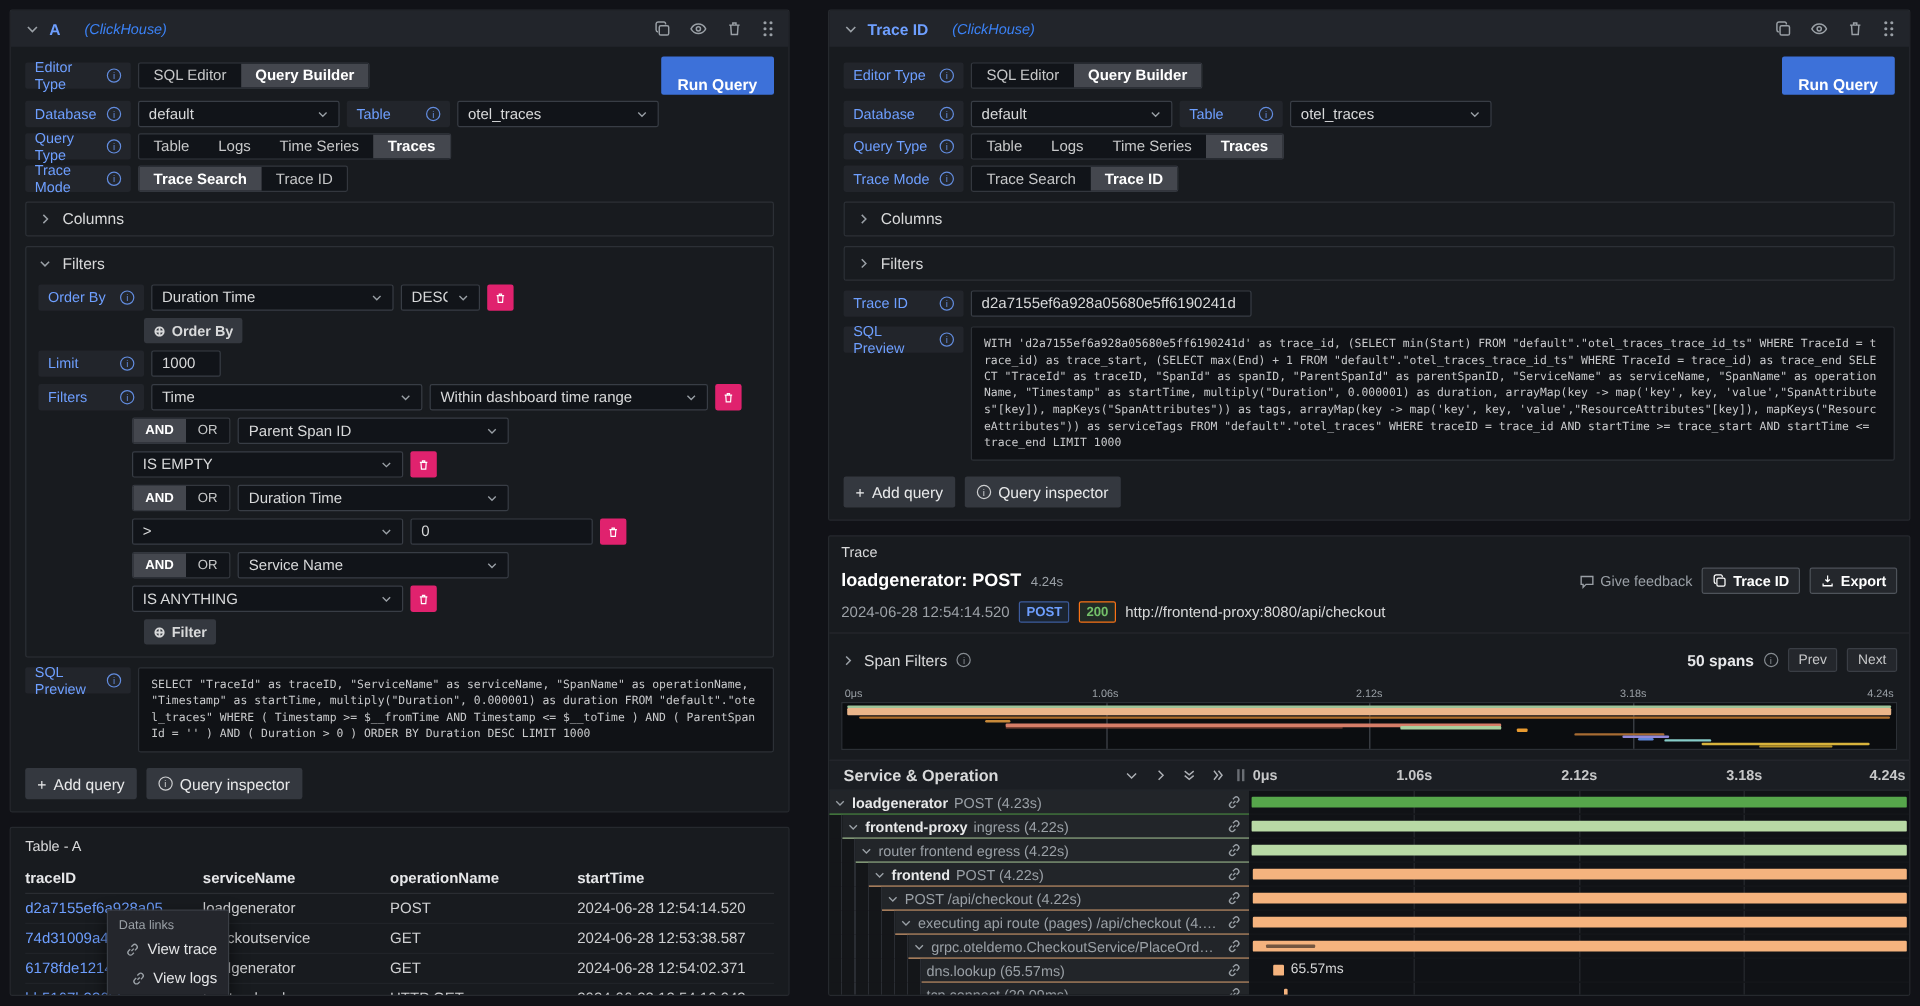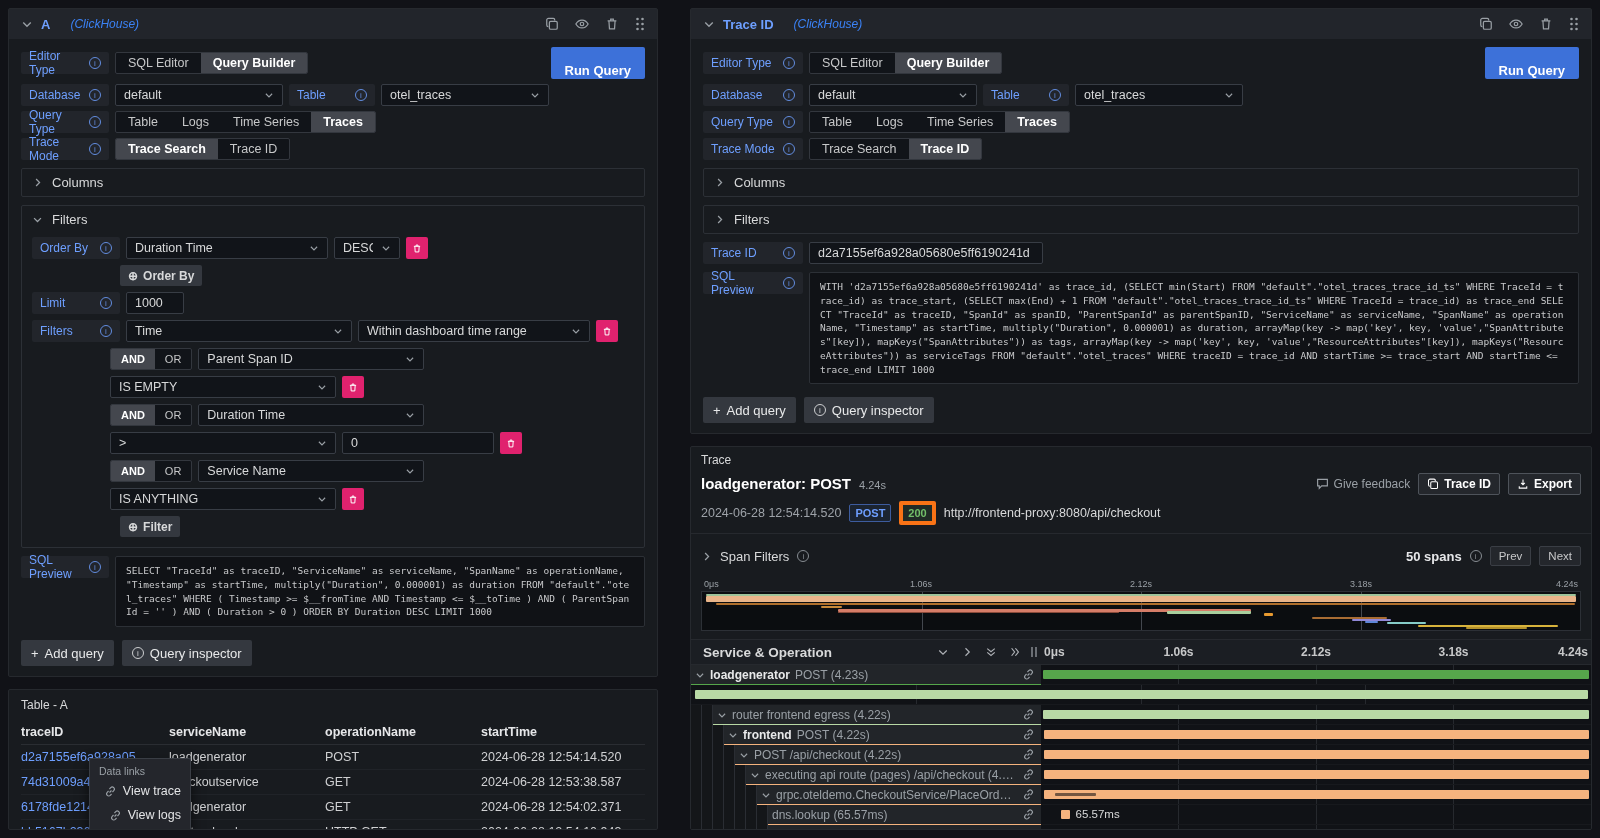--- a/index.html
+++ b/index.html
@@ -68,28 +68,28 @@
   .tt-title{color:#9aa0a6;font-size:10.5px;padding:6px 9px 2px;}
   .tt-link{display:flex;gap:6px;align-items:center;padding:5px 9px;color:#e3e4e6;font-size:12.5px;cursor:pointer;}
 
   
   .tracepanel{flex:1;display:flex;flex-direction:column;overflow:hidden;padding-top:4px;}
   .tracepanel .ptitle{margin:2px 0 6px 10px;}
   .t-head{display:flex;align-items:center;padding:0 10px;}
   .t-title b{font-size:15px;color:#fff;}
   .t-dur{font-size:11px;color:#9aa0a6;margin-left:8px;}
   .t-actions{margin-left:auto;display:flex;gap:8px;align-items:center;}
-  .feedback{color:#9aa0a6;font-size:12px;display:inline-flex;gap:5px;align-items:flex-start;cursor:pointer;}
+  .feedback{color:#9aa0a6;font-size:12px;display:inline-flex;gap:5px;align-items:flex-end;cursor:pointer;}
   .obtn{background:#24272c;border:1px solid #4e535a;color:#fff;font-weight:700;font-size:12px;
     border-radius:2px;height:22px;display:inline-flex;align-items:center;gap:5px;padding:0 8px;font-family:inherit;cursor:pointer;}
   .t-sub{display:flex;align-items:center;gap:8px;padding:6px 10px 8px;font-size:12.5px;}
   .ts{color:#9da2a8;}
   .badge{font-size:11px;font-weight:700;padding:0 5px;border-radius:2px;line-height:16px;}
   .b-blue{color:#6e9fff;border:1px solid #3d5c9e;background:rgba(61,113,217,.10);}
-  .b-green{color:#73bf69;border:4px solid #f97316;background:rgba(115,191,105,.10);}
+  .b-green{color:#73bf69;border:1px solid #f97316;background:rgba(115,191,105,.10);}
   .url{color:#d8d9da;}
   .sf-row{display:flex;align-items:center;gap:8px;border-top:1px solid #26292e;padding:12px 10px;font-size:13px;}
   .sf-right{margin-left:auto;display:flex;align-items:center;gap:8px;}
   .sf-right b{font-size:13px;color:#e6e7e9;}
   .pbtn{background:#24272c;border:1px solid #3a3e45;color:#c7c8c9;border-radius:2px;height:20px;
     font-size:11.5px;padding:0 8px;font-family:inherit;cursor:pointer;}
   .minimap{margin:0 10px;}
   .mm-ticks{position:relative;height:13px;font-size:9px;color:#9aa0a6;}
   .mm-ticks span{position:absolute;top:1px;}
   .mm-canvas{position:relative;height:40px;background:#0b0d10;border:1px solid #2c3036;cursor:crosshair;}
@@ -773,20 +773,37 @@
                     <path d="M6.8 9.2l2.4-2.4M5.6 7.4L4 9a2.6 2.6 0 1 0 3.7 3.7l1.6-1.6M10.4 8.6L12 7a2.6 2.6 0 1 0-3.7-3.7L6.7 4.9"></path>
                   </svg>
                 </span>
               </div>
             </div>
             <div class="span-bars">
               <div class="bar" style="left: 0.3%; width: 99.4%; background: rgb(86, 166, 75);"></div>
             </div>
           </div>
           <div class="span-row">
+            <div class="span-left">
+              <div class="guides" style="width: 11px;"></div>
+              <div class="name-cell" style="border-bottom-color: rgb(184, 217, 165);">
+                <span class="chev">
+                  <svg width="10" height="10" viewBox="0 0 16 16">
+                    <path d="M3 6l5 5 5-5" fill="none" stroke="currentColor" stroke-width="1.8"></path>
+                  </svg>
+                </span>
+                <span class="svc">frontend-proxy</span>
+                <span class="op">ingress (4.22s)</span>
+                <span class="linkico">
+                  <svg width="13" height="13" viewBox="0 0 16 16" fill="none" stroke="currentColor" stroke-width="1.4">
+                    <path d="M6.8 9.2l2.4-2.4M5.6 7.4L4 9a2.6 2.6 0 1 0 3.7 3.7l1.6-1.6M10.4 8.6L12 7a2.6 2.6 0 1 0-3.7-3.7L6.7 4.9"></path>
+                  </svg>
+                </span>
+              </div>
+            </div>
             <div class="span-bars">
               <div class="bar" style="left: 0.4%; width: 99.3%; background: rgb(184, 217, 165);"></div>
             </div>
           </div>
           <div class="span-row">
             <div class="span-left">
               <div class="guides" style="width: 22px;"></div>
               <div class="name-cell" style="border-bottom-color: rgb(184, 217, 165);">
                 <span class="chev">
                   <svg width="10" height="10" viewBox="0 0 16 16">

